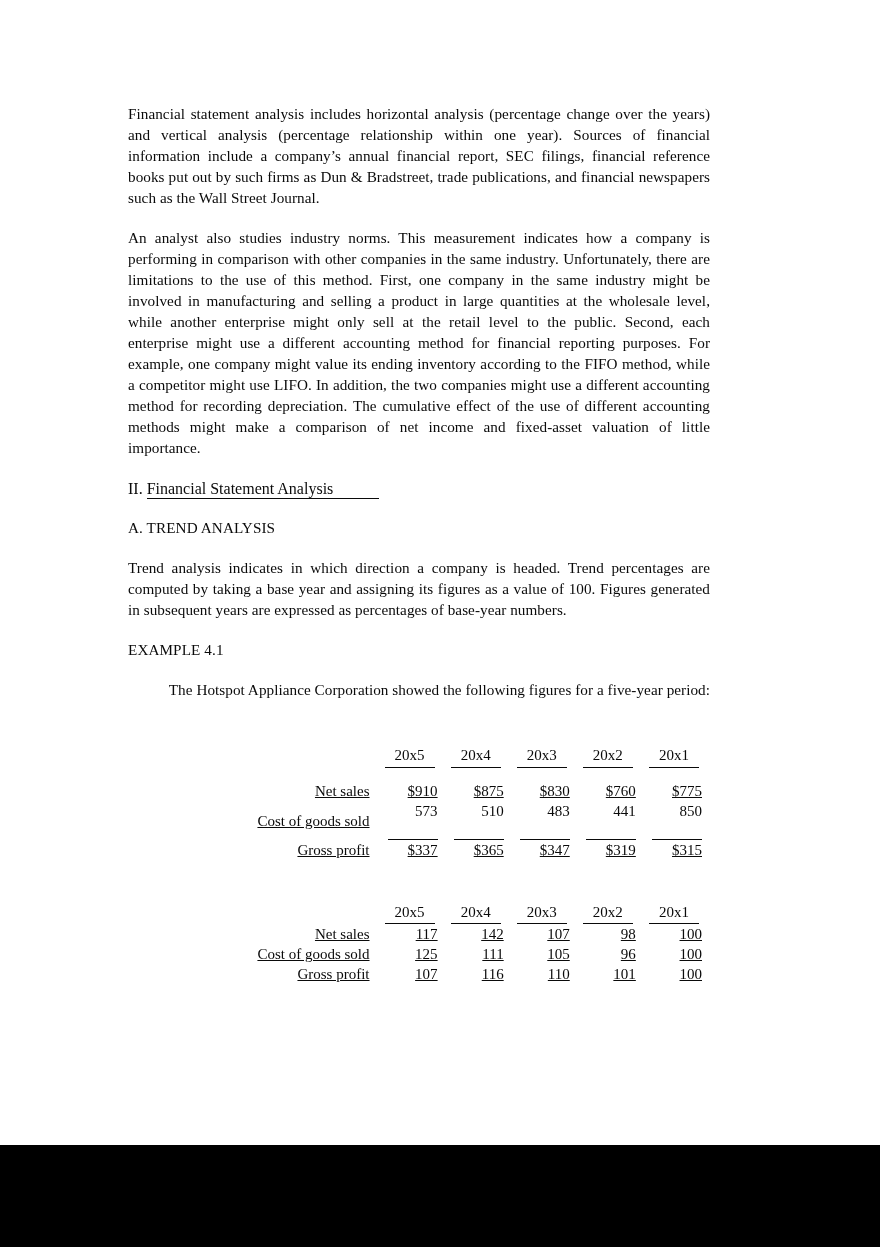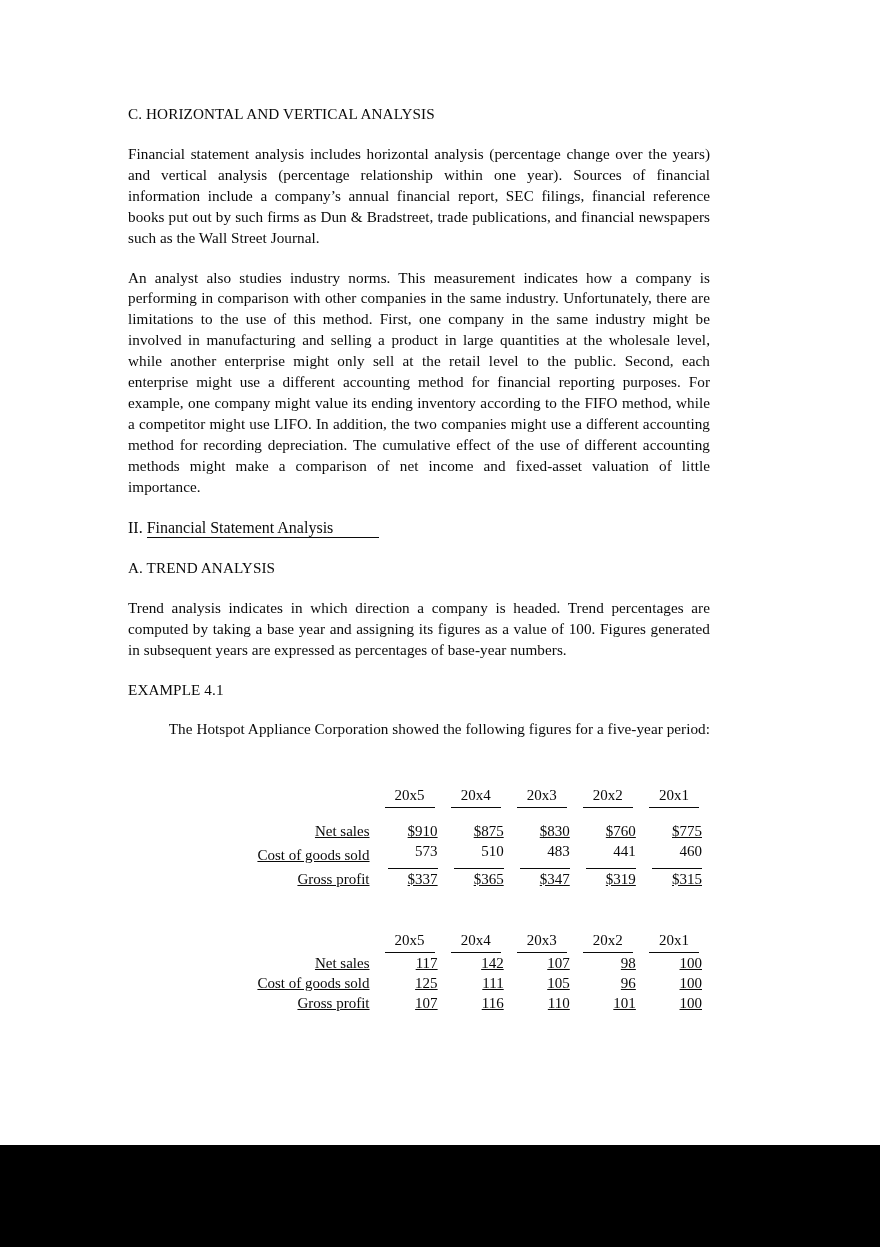--- a/index.html
+++ b/index.html
@@ -96,21 +96,21 @@
   .fin-table .yr-head span {
     display: inline-block;
     border-bottom: 1.3px solid #0a0a0a;
     padding: 0 1px 1px 1px;
     min-width: 48px;
   }
   .fin-table tr.ruled td.num-cell span.v {
     display: inline-block;
     min-width: 50px;
     border-bottom: 1.2px solid #0a0a0a;
-    padding-bottom: 6px;
+    padding-bottom: 17px;
   }
   .fin-table tr.ruled td.num-cell {
     padding-bottom: 1px;
   }
 
   .table-wrap-1 {
     margin: 0 0 0 96px;
     padding-top: 27px;
   }
   .table-wrap-1 .spacer-row td { height: 13px; }
@@ -131,21 +131,20 @@
     height: 102px;
     background: #000000;
   }
 </style>
 </head>
 <body>
 
 <div id="page">
   <div id="content">
 
-    <div class="heading">C. HORIZONTAL AND VERTICAL ANALYSIS</div>
 
     <p class="para">Financial statement analysis includes horizontal analysis (percentage change over the years) and vertical analysis (percentage relationship within one year).  Sources of financial information include a company’s annual financial report, SEC filings, financial reference books put out by such firms as Dun &amp; Bradstreet, trade publications, and financial newspapers such as the Wall Street Journal.</p>
 
     <p class="para">An analyst also studies industry norms.  This measurement indicates how a company is performing in comparison with other companies in the same industry.  Unfortunately, there are limitations to the use of this method.  First, one company in the same industry might be involved in manufacturing and selling a product in large quantities at the wholesale level, while another enterprise might only sell at the retail level to the public.  Second, each enterprise might use a different accounting method for financial reporting purposes.  For example, one company might value its ending inventory according to the FIFO method, while a competitor might use LIFO.  In addition, the two companies might use a different accounting method for recording depreciation. The cumulative effect of the use of different accounting methods might make a comparison of net income and fixed-asset valuation of little importance.</p>
 
     <div class="roman-heading">
       <span class="num">II.</span><span class="u">Financial Statement Analysis</span>
     </div>
 
 
@@ -180,21 +179,21 @@
               <td class="num-cell">$830</td>
               <td class="num-cell">$760</td>
               <td class="num-cell">$775</td>
             </tr>
             <tr class="ruled">
               <td class="label-cell">Cost of goods sold</td>
               <td class="num-cell"><span class="v">573</span></td>
               <td class="num-cell"><span class="v">510</span></td>
               <td class="num-cell"><span class="v">483</span></td>
               <td class="num-cell"><span class="v">441</span></td>
-              <td class="num-cell"><span class="v">460</span></td>
+              <td class="num-cell"><span class="v">850</span></td>
             </tr>
             <tr>
               <td class="label-cell">Gross profit</td>
               <td class="num-cell">$337</td>
               <td class="num-cell">$365</td>
               <td class="num-cell">$347</td>
               <td class="num-cell">$319</td>
               <td class="num-cell">$315</td>
             </tr>
           </tbody>

